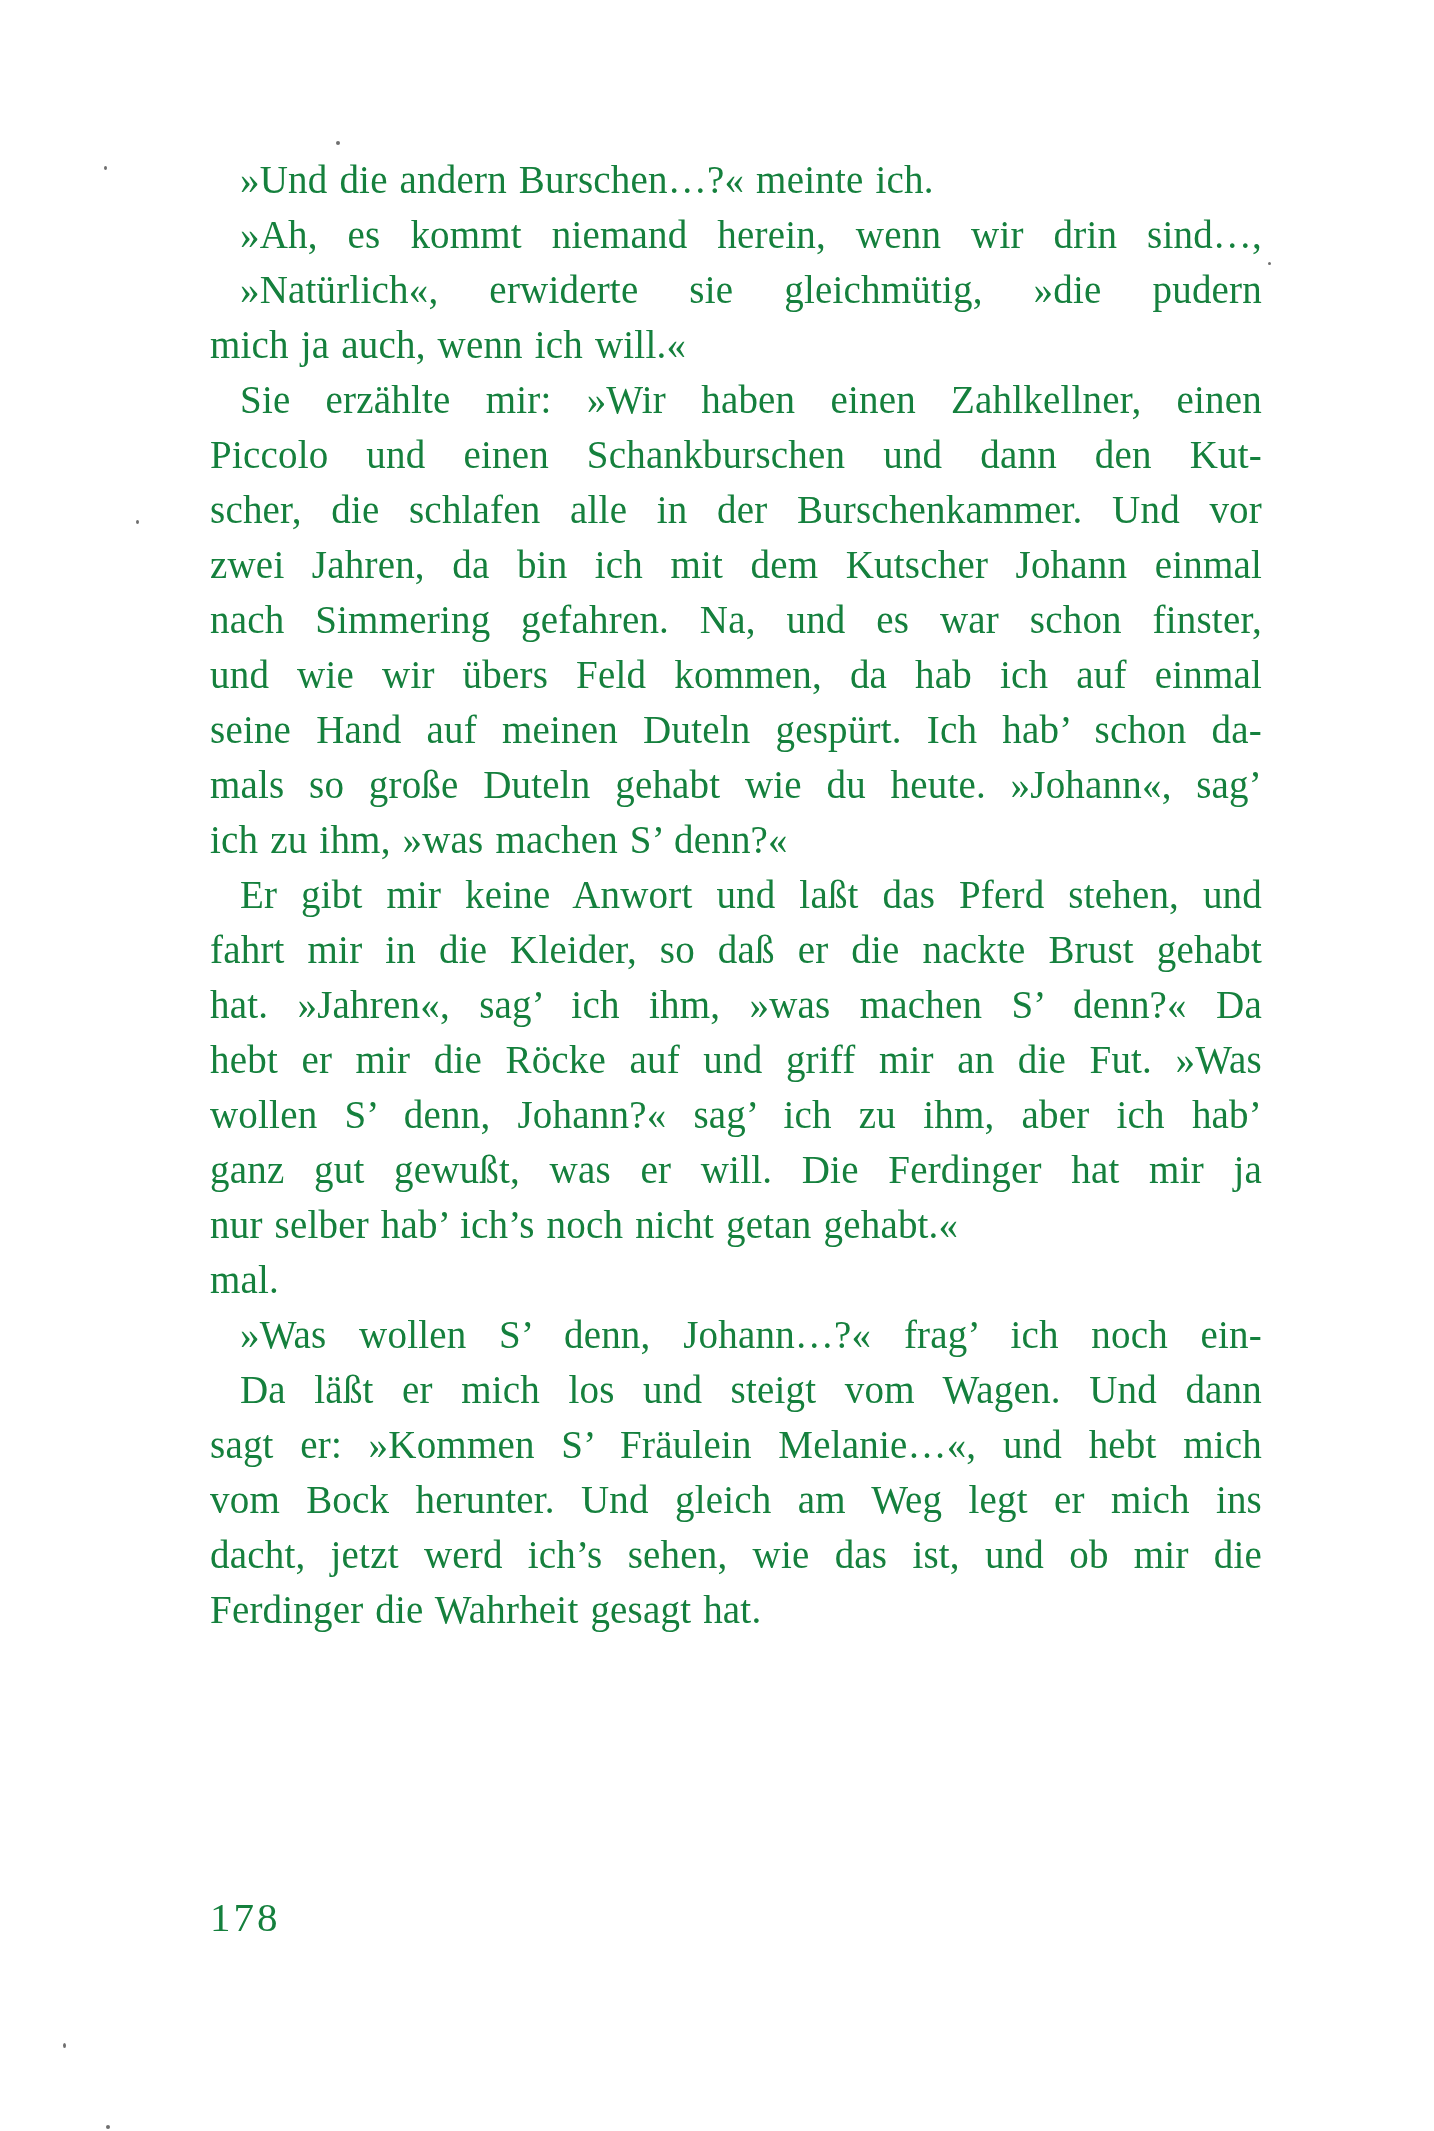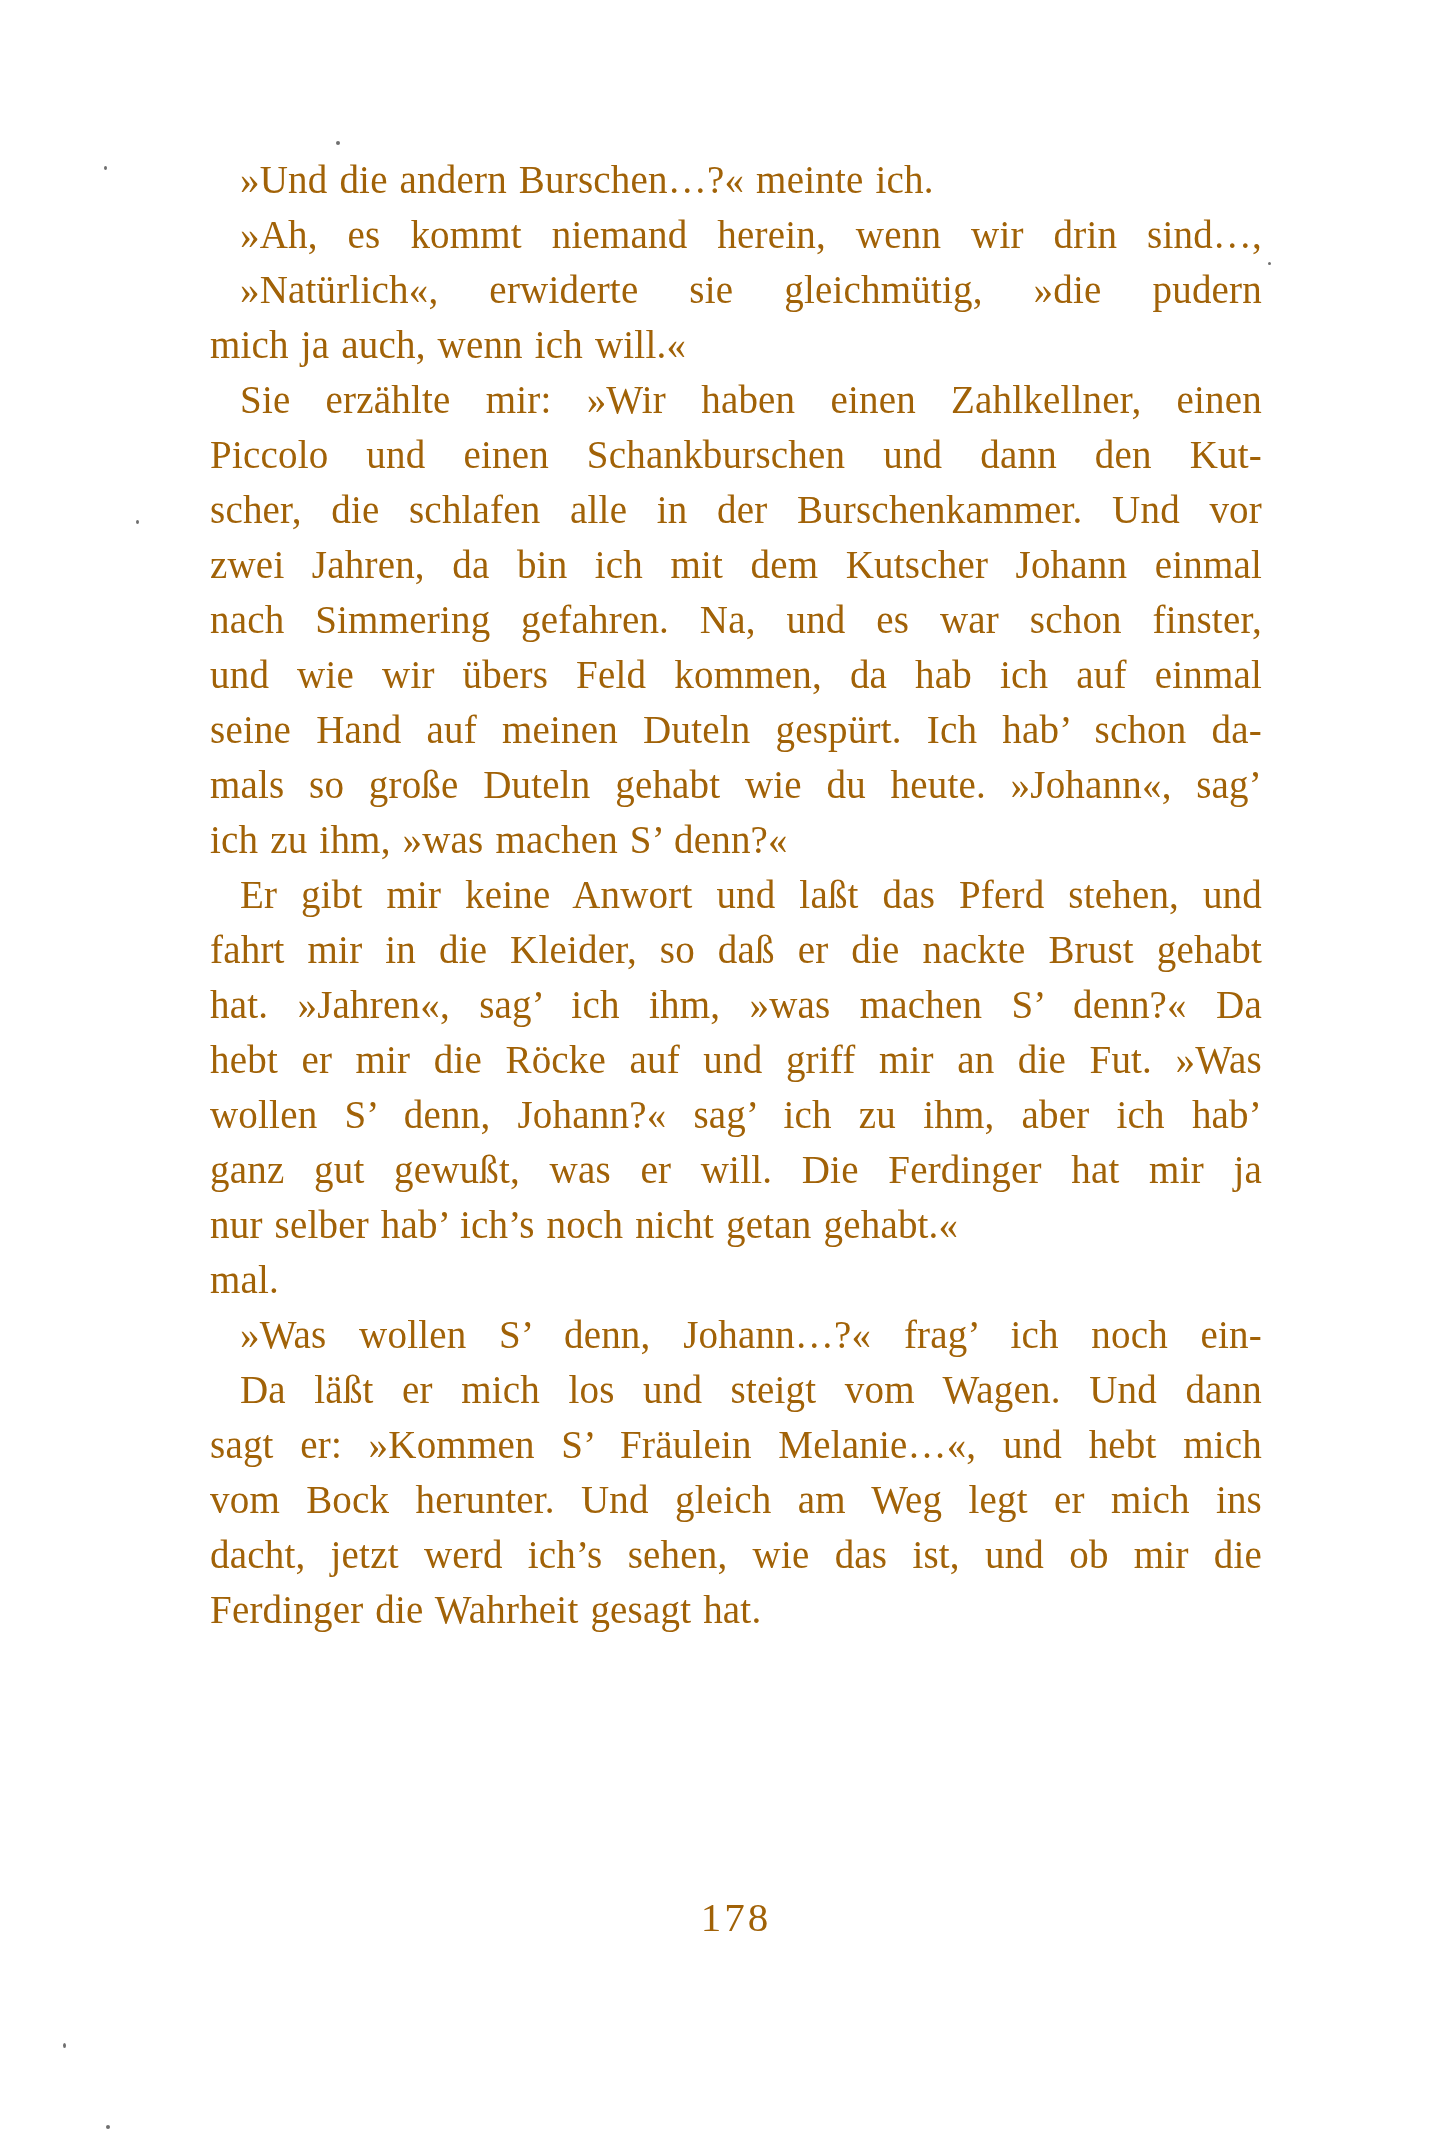--- a/index.html
+++ b/index.html
@@ -5,21 +5,21 @@
   html, body {
     margin: 0;
     padding: 0;
     background: #ffffff;
   }
   .page {
     position: relative;
     width: 1434px;
     height: 2131px;
     background: #ffffff;
-    color: #a16207;
+    color: #15803d;
     font-family: "Liberation Serif", "DejaVu Serif", serif;
     overflow: hidden;
   }
   .text-block {
     position: absolute;
     left: 210px;
     top: 152px;
     width: 1052px;
   }
   .paragraph {
@@ -39,21 +39,20 @@
   }
   .line.justify {
     text-align: justify;
     text-align-last: justify;
   }
   .page-number {
     position: absolute;
     top: 1893px;
     left: 210px;
     width: 1052px;
-    text-align: center;
     font-size: 41px;
     letter-spacing: 3px;
     font-variant-numeric: oldstyle-nums;
   }
   .speck {
     position: absolute;
     background: #6f6f6f;
     border-radius: 50%;
   }
 </style>

